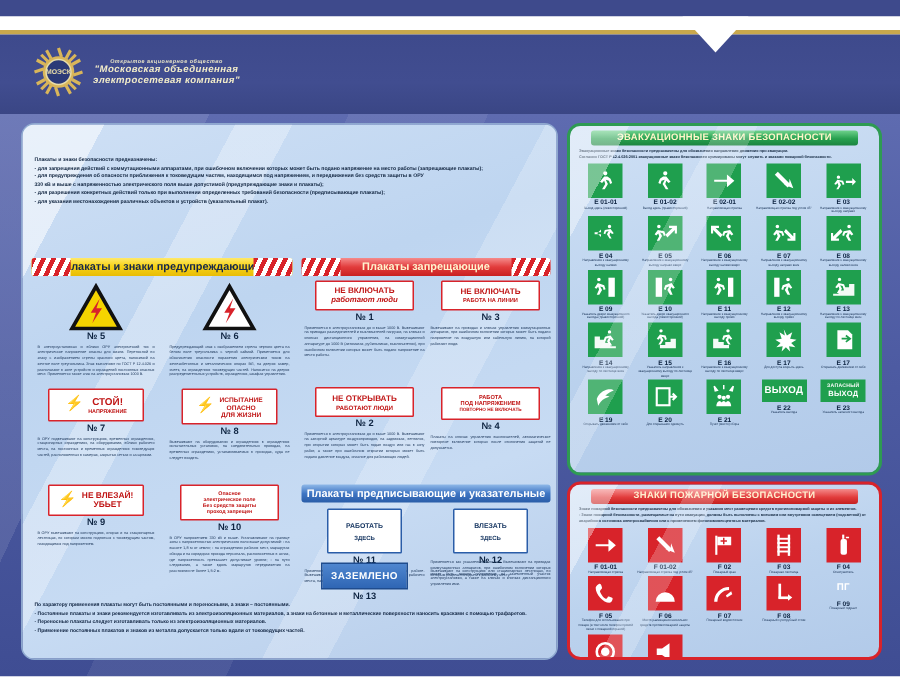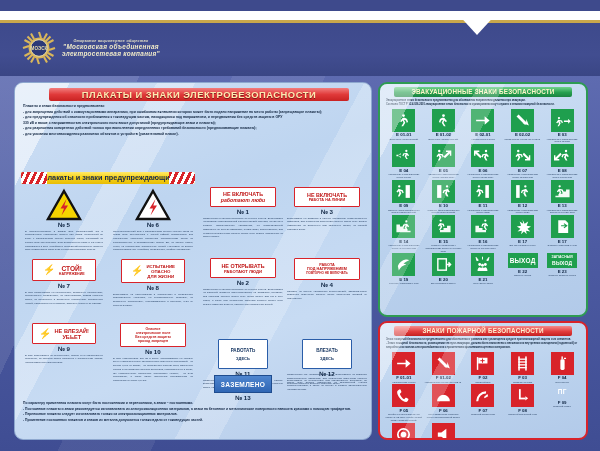--- a/index.html
+++ b/index.html
@@ -263,21 +263,20 @@
       <div class="company-name">электросетевая компания"</div>
     </div>
   </div>
 
 
   <div class="body-area"></div>
 
   <div class="left-panel">
     <div class="sheen"></div>
 
-    <div class="head-red">ПЛАКАТЫ И ЗНАКИ ЭЛЕКТРОБЕЗОПАСНОСТИ</div>
 
     <div class="intro">
       <p>Плакаты и знаки безопасности предназначены:</p>
       <p>- для запрещения действий с коммутационными аппаратами, при ошибочном включении которых может быть подано напряжение на место работы (запрещающие плакаты);</p>
       <p>- для предупреждения об опасности приближения к токоведущим частям, находящимся под напряжением, и передвижения без средств защиты в ОРУ</p>
       <p>330 кВ и выше с напряженностью электрического поля выше допустимой (предупреждающие знаки и плакаты);</p>
       <p>- для разрешения конкретных действий только при выполнении определенных требований безопасности (предписывающие плакаты);</p>
       <p>- для указания местонахождения различных объектов и устройств (указательный плакат).</p>
     </div>
 
@@ -350,20 +349,25 @@
       <div class="placard" style="width:66px; height:24px;">
         <span class="l1" style="font-size:3.5px;">Опасное</span>
         <span class="l1" style="font-size:3.5px;">электрическое поле</span>
         <span class="l1" style="font-size:3.5px;">Без средств защиты</span>
         <span class="l1" style="font-size:3.5px;">проход запрещен</span>
       </div>
       <div class="caption">№ 10</div>
       <div class="descr">В ОРУ напряжением 330 кВ и выше. Устанавливают на границе зоны с напряженностью электрического поля выше допустимой: - на высоте 1,8 м от земли; - на ограждениях рабочих мест, маршрутах обхода и на коридорах прохода персонала, расположенных в зонах, где напряженность превышает допустимые уровни; - на пути следования, а также вдоль маршрутов передвижения на расстоянии не более 1,5-2 м.</div>
     </div>
 
+    <div class="sec-head sec-proh">
+      <div class="hatch l"></div>
+      <div class="hatch r"></div>
+      <span>Плакаты запрещающие</span>
+    </div>
 
     <div class="cell" style="left:188px; top:104px; width:80px;">
       <div class="placard" style="width:66px; height:20px;">
         <span class="l1" style="font-size:5.4px;">НЕ ВКЛЮЧАТЬ</span>
         <span class="l1" style="font-size:5.2px; font-style:italic;">работают люди</span>
       </div>
       <div class="caption">№ 1</div>
       <div class="descr">Применяется в электроустановках до и выше 1000 В. Вывешивают на приводах разъединителей и выключателей нагрузки, на ключах и кнопках дистанционного управления, на коммутационной аппаратуре до 1000 В (автоматах, рубильниках, выключателях), при ошибочном включении которых может быть подано напряжение на место работы.</div>
     </div>
 
@@ -388,20 +392,23 @@
     <div class="cell" style="left:272px; top:175px; width:80px;">
       <div class="placard" style="width:66px; height:22px;">
         <span class="l1" style="font-size:3.8px;">РАБОТА</span>
         <span class="l1" style="font-size:3.8px;">ПОД НАПРЯЖЕНИЕМ</span>
         <span class="l1" style="font-size:3.1px;">ПОВТОРНО НЕ ВКЛЮЧАТЬ</span>
       </div>
       <div class="caption">№ 4</div>
       <div class="descr">Плакаты на ключах управления выключателей, автоматическое повторное включение которых после отключения защитой не допускается.</div>
     </div>
 
+    <div class="sec-head sec-presc">
+      <span>Плакаты предписывающие и указательные</span>
+    </div>
 
     <div class="cell" style="left:188px; top:256px; width:80px;">
       <div class="placard blue" style="width:50px; height:30px;">
         <span style="font-size:4.6px; font-weight:bold; color:#12325e;">РАБОТАТЬ</span>
         <span style="font-size:4px; font-weight:bold; color:#12325e; margin-top:3px;">ЗДЕСЬ</span>
       </div>
       <div class="caption">№ 11</div>
       <div class="descr">Применяется в электроустановках, подготовленных к работе. Вывешивают на рабочем месте, в ОРУ на площадке рабочего места, на ограждениях рабочего места.</div>
     </div>
 

